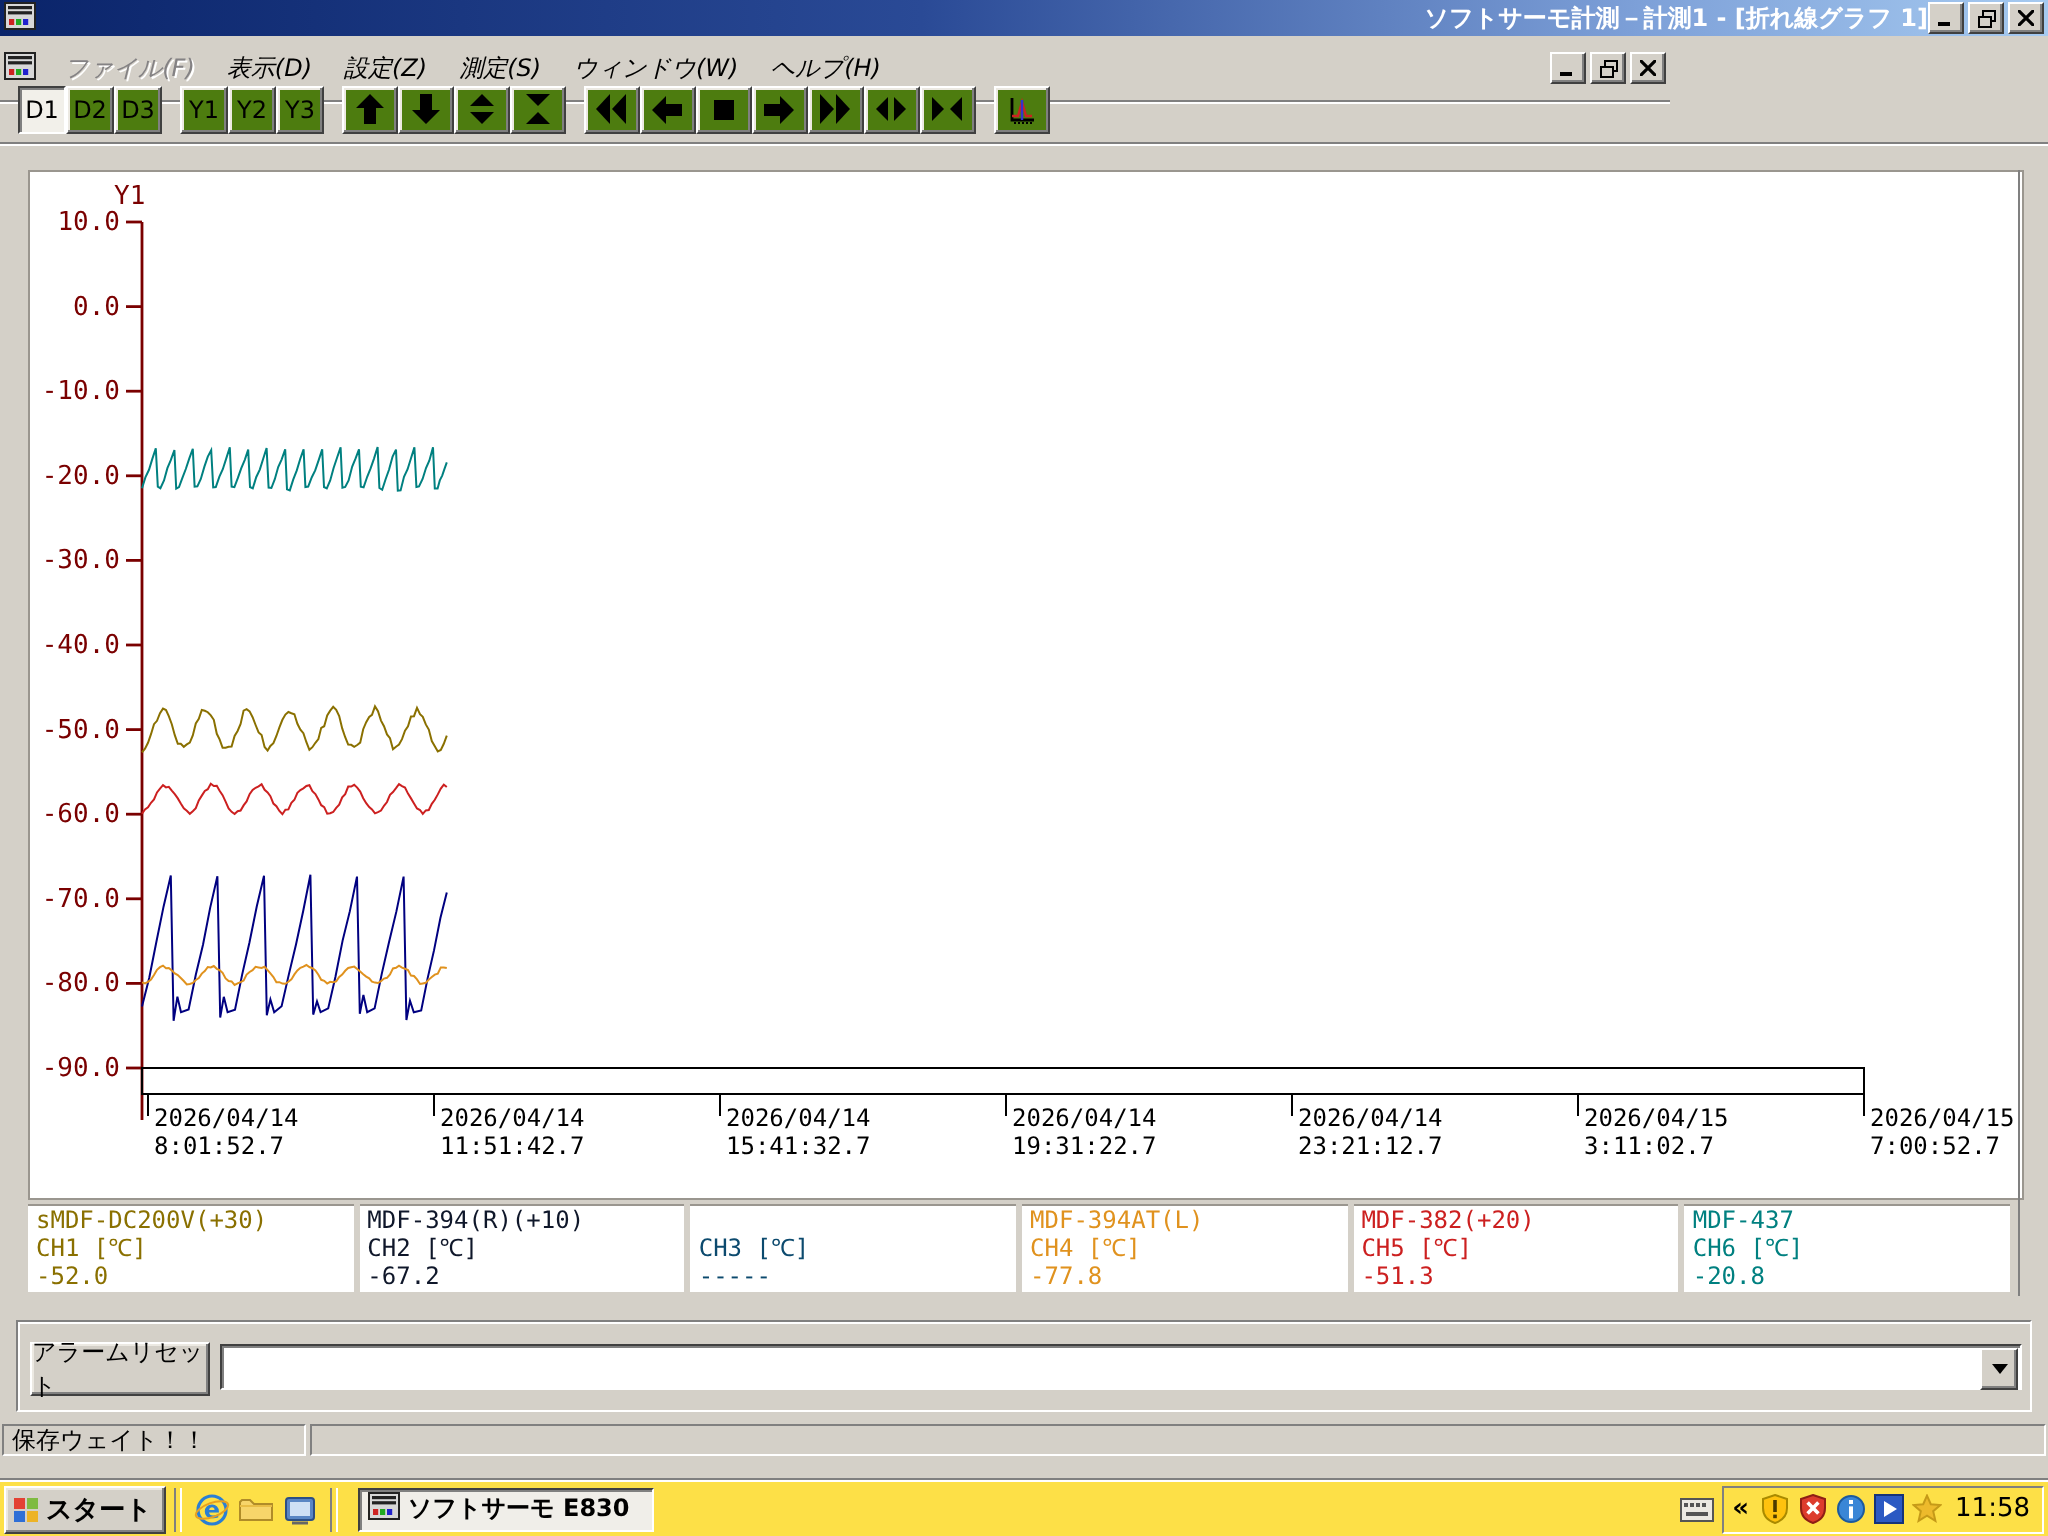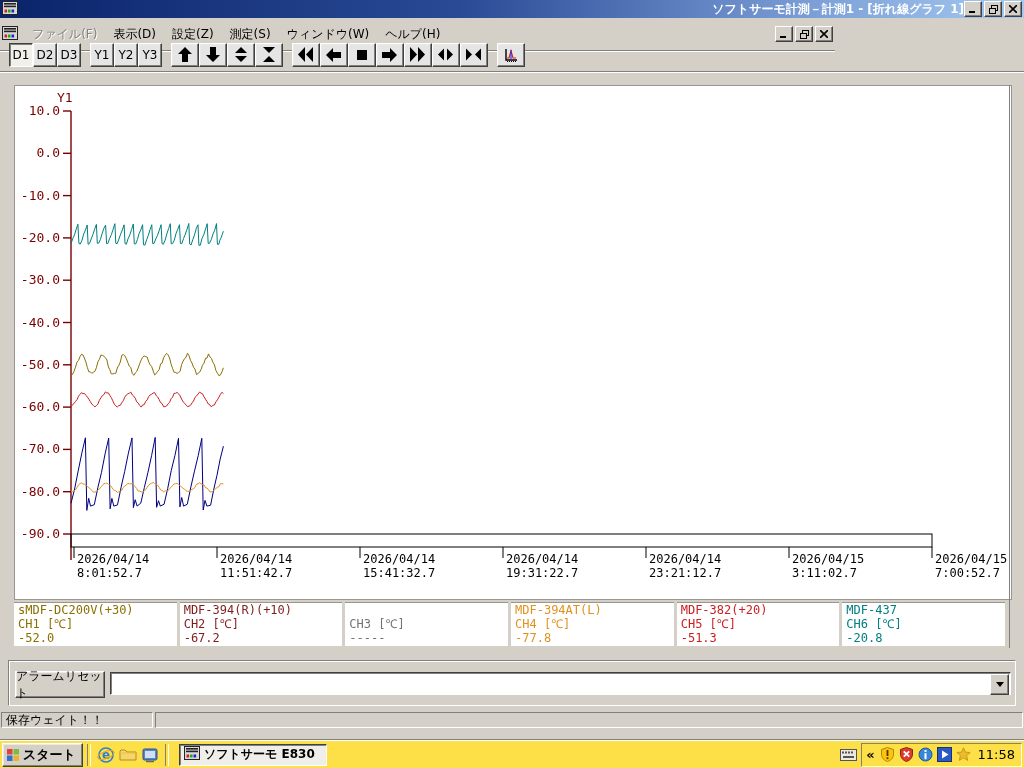--- a/index.html
+++ b/index.html
@@ -12,31 +12,31 @@
     display:flex;align-items:center;padding:0 2px;box-sizing:border-box;text-align:right;}
   .title-text{color:#fff;font-weight:bold;font-size:12px;margin-left:4px;flex:1;white-space:nowrap;}
   .winbtns{display:flex;gap:2px;}
   .winbtn{width:16px;height:14px;background:#d4d0c8;border:1px solid;
     border-color:#fff #404040 #404040 #fff;box-shadow:inset -1px -1px 0 #808080;
     display:flex;align-items:center;justify-content:center;}
 
   
   .menubar{position:absolute;left:0;top:18px;width:835px;height:19px;background:#d4d0c8;
     display:flex;align-items:center;padding:16px 2px;box-sizing:border-box;
-    border-bottom:1px solid #808080;box-shadow:0 1px 0 #fff;}
+    border-bottom:1px solid #808080;box-shadow:0 1px 0 #fff;font-style:italic;}
   .menu-item{padding:2px 8px;white-space:nowrap;}
   .menu-item.disabled{color:#848284;text-shadow:1px 1px 0 #fff;}
   .menubar .winbtns{margin-left:auto;}
 
   
   .toolbar{position:absolute;left:0;top:39px;width:1024px;height:33px;
     display:flex;align-items:center;padding-left:9px;box-sizing:border-box;
     border-bottom:1px solid #808080;box-shadow:0 1px 0 #fff;}
   .tbtn{height:24px;min-width:24px;box-sizing:border-box;display:flex;align-items:center;justify-content:center;
-    background:#e5e5e5;border:1px solid;border-color:#fff #404040 #404040 #fff;
+    background:#4d7c0f;border:1px solid;border-color:#fff #404040 #404040 #fff;
     box-shadow:inset -1px -1px 0 #808080,inset 1px 1px 0 #ece9e2;font-size:12px;}
   .tbtn.icon{width:28px;}
   .tbtn.pressed{border-color:#404040 #fff #fff #404040;box-shadow:inset 1px 1px 0 #808080;background:#f2f0ea;}
   .tb-gap{width:9px;height:1px;}
 
   
   .chart-panel{position:absolute;left:14px;top:85px;width:996px;height:513px;
     background:#fff;border:1px solid #9a968f;box-sizing:content-box;}
   .client-right-line{position:absolute;left:1009px;top:85px;width:1px;height:563px;background:#808080;}
 
@@ -282,22 +282,22 @@
         <polyline points="56.0,290.2 57.5,288.3 59.0,285.4 60.5,281.1 62.0,276.1 63.5,274.4 65.0,270.6 66.5,268.3 68.0,269.0 69.4,272.1 70.9,276.1 72.4,281.6 73.9,285.9 75.4,285.9 76.9,287.4 78.4,286.2 79.9,285.3 81.4,281.7 82.9,275.7 84.4,273.4 85.9,269.0 87.4,269.4 88.9,270.1 90.4,271.7 91.9,273.9 93.4,280.9 94.8,283.7 96.3,287.9 97.8,287.9 99.3,287.4 100.8,287.3 102.3,282.0 103.8,279.5 105.3,276.0 106.8,269.3 108.3,268.6 109.8,269.7 111.3,272.6 112.8,276.5 114.3,280.2 115.8,281.5 117.3,287.5 118.8,289.3 120.2,287.0 121.7,285.6 123.2,282.0 124.7,277.7 126.2,273.9 127.7,271.3 129.2,270.0 130.7,270.6 132.2,271.1 133.7,275.9 135.2,278.8 136.7,280.6 138.2,285.1 139.7,288.9 141.2,287.6 142.7,285.4 144.2,283.5 145.6,277.9 147.1,277.1 148.6,271.7 150.1,269.3 151.6,267.4 153.1,268.9 154.6,272.0 156.1,278.2 157.6,282.6 159.1,286.3 160.6,286.4 162.1,287.4 163.6,286.5 165.1,285.3 166.6,278.6 168.1,275.1 169.6,272.5 171.0,271.4 172.5,267.2 174.0,269.6 175.5,274.3 177.0,277.1 178.5,281.2 180.0,283.1 181.5,288.6 183.0,287.4 184.5,286.3 186.0,283.6 187.5,279.3 189.0,277.2 190.5,272.2 192.0,272.1 193.5,267.9 195.0,271.1 196.4,272.4 197.9,276.2 199.4,278.8 200.9,284.5 202.4,287.1 203.9,289.7 205.4,289.0 206.9,285.9 208.4,281.8" fill="none" stroke="#8a7000" stroke-width="1"></polyline>
         <polyline points="56.0,417.3 59.6,403.0 63.2,384.9 66.8,367.2 70.4,351.8 71.8,424.4 73.7,412.3 75.5,420.1 79.3,418.7 82.9,401.4 86.5,386.4 90.1,367.8 93.7,352.1 95.1,422.8 96.9,412.4 98.8,420.1 102.5,418.9 106.1,401.2 109.7,385.4 113.4,367.1 117.0,351.9 118.4,421.6 120.2,413.7 122.1,420.1 125.8,417.1 129.4,401.3 133.0,386.2 136.6,369.5 140.2,351.4 141.6,421.3 143.5,414.7 145.3,420.1 149.1,418.2 152.7,402.5 156.3,384.3 159.9,369.7 163.5,352.3 164.9,420.9 166.7,411.5 168.6,420.1 172.3,418.2 175.9,400.8 179.5,385.1 183.2,369.7 186.8,352.3 188.2,424.0 190.0,414.4 191.9,420.1 195.6,419.2 198.8,403.2 202.0,389.2 205.2,373.0 208.4,360.2" fill="none" stroke="#000080" stroke-width="1"></polyline>
         <polyline points="56.0,405.2 57.5,405.7 59.0,404.9 60.5,403.8 62.0,401.5 63.5,398.9 65.0,397.6 66.5,396.8 68.0,398.1 69.4,398.0 70.9,399.2 72.4,400.7 73.9,401.5 75.4,403.0 76.9,404.5 78.4,406.2 79.9,406.0 81.4,405.5 82.9,404.0 84.4,403.0 85.9,400.8 87.4,399.5 88.9,397.5 90.4,397.7 91.9,397.0 93.4,398.4 94.8,399.1 96.3,400.4 97.8,403.2 99.3,404.5 100.8,404.7 102.3,406.5 103.8,405.7 105.3,405.1 106.8,404.3 108.3,401.3 109.8,400.0 111.3,399.1 112.8,397.4 114.3,397.7 115.8,398.0 117.3,397.4 118.8,399.1 120.2,400.7 121.7,402.5 123.2,405.1 124.7,405.1 126.2,405.8 127.7,405.9 129.2,404.9 130.7,403.7 132.2,401.2 133.7,399.2 135.2,397.9 136.7,397.3 138.2,396.5 139.7,397.5 141.2,398.1 142.7,399.2 144.2,401.4 145.6,403.9 147.1,404.4 148.6,405.8 150.1,404.9 151.6,405.1 153.1,404.7 154.6,402.5 156.1,401.3 157.6,399.4 159.1,398.0 160.6,397.6 162.1,397.3 163.6,398.5 165.1,399.7 166.6,401.1 168.1,402.3 169.6,403.2 171.0,404.8 172.5,405.3 174.0,405.5 175.5,404.6 177.0,403.3 178.5,402.9 180.0,401.2 181.5,398.2 183.0,397.9 184.5,396.8 186.0,397.8 187.5,398.4 189.0,399.0 190.5,401.8 192.0,402.0 193.5,403.7 195.0,406.0 196.4,405.7 197.9,405.4 199.4,403.8 200.9,402.5 202.4,401.3 203.9,400.8 205.4,397.7 206.9,397.7 208.4,398.0" fill="none" stroke="#e0921e" stroke-width="1"></polyline>
         <polyline points="56.0,320.9 57.5,318.7 59.0,317.6 60.5,315.4 62.0,313.7 63.5,310.2 65.0,308.3 66.5,306.6 68.0,307.7 69.4,307.4 70.9,309.3 72.4,311.1 73.9,313.2 75.4,315.8 76.9,318.2 78.4,319.4 79.9,320.9 81.4,319.6 82.9,318.1 84.4,314.2 85.9,311.8 87.4,309.5 88.9,308.6 90.4,305.9 91.9,307.0 93.4,306.9 94.8,309.4 96.3,311.6 97.8,314.8 99.3,318.2 100.8,319.9 102.3,321.0 103.8,319.6 105.3,319.3 106.8,316.7 108.3,314.7 109.8,311.1 111.3,309.0 112.8,307.9 114.3,307.2 115.8,306.1 117.3,308.9 118.8,310.2 120.2,312.1 121.7,315.8 123.2,317.1 124.7,319.5 126.2,321.1 127.7,318.9 129.2,318.7 130.7,315.4 132.2,313.9 133.7,310.4 135.2,309.0 136.7,308.2 138.2,307.0 139.7,306.6 141.2,309.6 142.7,311.0 144.2,313.7 145.6,316.6 147.1,317.6 148.6,320.8 150.1,320.6 151.6,320.0 153.1,317.9 154.6,316.3 156.1,312.7 157.6,311.1 159.1,307.3 160.6,307.3 162.1,306.4 163.6,307.8 165.1,309.8 166.6,313.1 168.1,315.6 169.6,317.5 171.0,318.7 172.5,320.7 174.0,320.1 175.5,319.3 177.0,316.9 178.5,315.0 180.0,311.4 181.5,310.0 183.0,308.1 184.5,306.1 186.0,307.1 187.5,307.8 189.0,310.8 190.5,313.2 192.0,315.7 193.5,318.2 195.0,319.0 196.4,320.9 197.9,319.2 199.4,319.0 200.9,315.9 202.4,313.9 203.9,311.2 205.4,308.3 206.9,306.3 208.4,307.5" fill="none" stroke="#cc2020" stroke-width="1"></polyline>
         <polyline points="56.0,158.1 57.7,152.7 59.5,148.9 61.2,143.3 62.9,138.2 63.9,157.3 65.2,158.1 67.0,154.2 68.7,148.1 70.4,144.1 72.2,139.0 73.1,158.3 74.5,157.5 76.2,152.9 77.9,148.5 79.7,143.1 81.4,138.4 82.3,157.3 83.7,157.2 85.4,153.5 87.2,147.3 88.9,142.3 90.6,139.1 91.6,157.7 92.9,157.5 94.7,152.3 96.4,148.6 98.1,143.3 99.9,137.7 100.8,157.3 102.2,157.6 103.9,153.1 105.6,148.2 107.4,143.9 109.1,138.8 110.0,157.5 111.4,158.2 113.1,152.6 114.9,148.8 116.6,143.4 118.3,138.0 119.3,157.8 120.7,158.0 122.4,153.6 124.1,147.5 125.8,143.8 127.6,138.7 128.5,158.7 129.9,159.2 131.6,153.8 133.4,149.2 135.1,143.5 136.8,138.7 137.7,157.5 139.1,157.3 140.9,152.6 142.6,149.2 144.3,144.2 146.1,138.7 147.0,157.5 148.4,158.2 150.1,154.2 151.8,148.0 153.6,142.6 155.3,137.7 156.2,157.9 157.6,157.5 159.3,154.2 161.1,147.3 162.8,143.2 164.5,138.7 165.4,157.4 166.8,157.7 168.6,152.4 170.3,148.2 172.0,143.3 173.8,137.5 174.7,158.0 176.1,158.9 177.8,153.6 179.5,148.9 181.3,142.3 183.0,138.8 183.9,159.3 185.3,159.2 187.0,152.4 188.8,148.6 190.5,143.1 192.2,137.7 193.2,157.5 194.5,157.2 196.3,153.5 198.0,148.0 199.7,144.2 201.5,137.6 202.4,158.3 203.8,158.3 204.9,154.2 206.1,151.8 207.2,148.6 208.4,145.2" fill="none" stroke="#008080" stroke-width="1"></polyline>
       </svg></div>
   <div class="client-right-line"></div>
 
   <div class="legend-strip" id="legend-strip">
       <div class="legend-col" style="color: rgb(138, 112, 0);"><div>sMDF-DC200V(+30)</div><div>CH1 [℃]</div><div>-52.0</div></div>
-      <div class="legend-col" style="color: #7f1d1d;"><div>MDF-394(R)(+10)</div><div>CH2 [℃]</div><div>-67.2</div></div>
-      <div class="legend-col" style="color: #737373;"><div>&nbsp;</div><div>CH3 [℃]</div><div>-----</div></div>
+      <div class="legend-col" style="color: #0f172a;"><div>MDF-394(R)(+10)</div><div>CH2 [℃]</div><div>-67.2</div></div>
+      <div class="legend-col" style="color: #0c4a6e;"><div>&nbsp;</div><div>CH3 [℃]</div><div>-----</div></div>
       <div class="legend-col" style="color: rgb(224, 146, 30);"><div>MDF-394AT(L)</div><div>CH4 [℃]</div><div>-77.8</div></div>
       <div class="legend-col" style="color: rgb(204, 32, 32);"><div>MDF-382(+20)</div><div>CH5 [℃]</div><div>-51.3</div></div>
       <div class="legend-col" style="color: rgb(0, 128, 128);"><div>MDF-437</div><div>CH6 [℃]</div><div>-20.8</div></div>
     </div>
 
   <div class="alarm-panel">
     <div class="alarm-btn">アラームリセット</div>
     <div class="combo">
       <span class="combo-value"></span>
       <span class="combo-btn">

